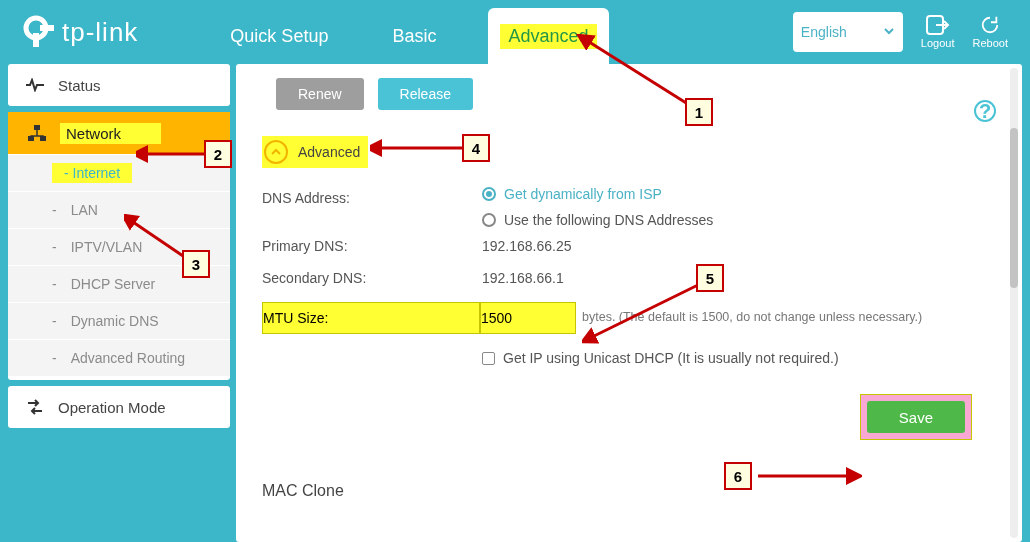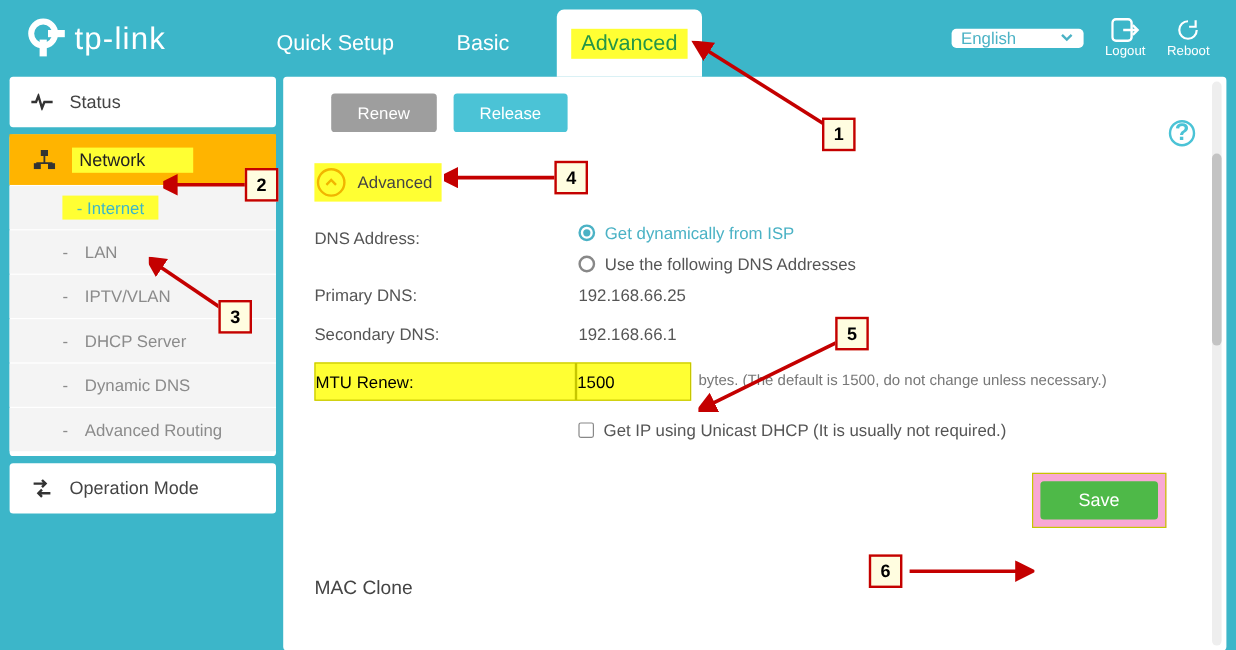--- a/index.html
+++ b/index.html
@@ -2,26 +2,26 @@
 <html><head>
 <meta charset="utf-8">
 <style>
   * { box-sizing: border-box; margin: 0; padding: 0; font-family: Arial, Helvetica, sans-serif; }
   body { background: #3cb6c9; width: 1030px; height: 542px; overflow: hidden; position: relative; }
 
   
   .topbar { height: 64px; display: flex; align-items: center; padding: 0 22px; }
   .logo   { display: flex; align-items: center; color: #fff; font-size: 26px; font-weight: 400; letter-spacing: 1px; }
   .logo svg { margin-right: 6px; }
-  .topnav { display: flex; margin-left: 80px; gap: 28px; align-items: flex-end; height: 64px; }
+  .topnav { display: flex; margin-left: 80px; gap: 40px; align-items: flex-end; height: 64px; }
   .topnav .tabbtn { color:#fff; font-size:18px; padding:0 12px; height:56px; display:flex; align-items:center; cursor:pointer; }
   .topnav .tabbtn.active { background:#fff; border-top-left-radius:6px; border-top-right-radius:6px; }
   .tabbtn.active .lbl { padding:2px 8px; color:#249647; background:#ffff33; }
 
-  .lang { margin-left:auto; background:#fff; color:#4bb2c5; border-radius:4px; height:16px; width:110px;
+  .lang { margin-left:auto; background:#fff; color:#4bb2c5; border-radius:4px; height:40px; width:110px;
           display:flex; align-items:center; padding:0 8px; font-size:14px; cursor:pointer; }
   .lang .chev { margin-left:auto; color:#4bb2c5; }
 
   .iconbtn { color:#fff; font-size:11px; text-align:center; margin-left:18px; cursor:pointer; }
   .iconbtn svg { display:block; margin:0 auto 2px; }
 
   
   .workspace { position:absolute; left:8px; right:8px; top:64px; bottom:0; display:flex; gap:6px; }
 
   
@@ -215,21 +215,21 @@
     <div class="row">
       <span class="rlabel">Primary DNS:</span>
       <span class="rval">192.168.66.25</span>
     </div>
     <div class="row">
       <span class="rlabel">Secondary DNS:</span>
       <span class="rval">192.168.66.1</span>
     </div>
 
     <div class="mtu-row">
-      <span class="hl lab">MTU Renew:</span>
+      <span class="hl lab">MTU Size:</span>
       <span class="hl inp">1500</span>
       <span class="note">bytes. (The default is 1500, do not change unless necessary.)</span>
     </div>
 
 
     <div class="chk-line">
       <span class="chk"></span>
       <span>Get IP using Unicast DHCP (It is usually not required.)</span>
     </div>
 

